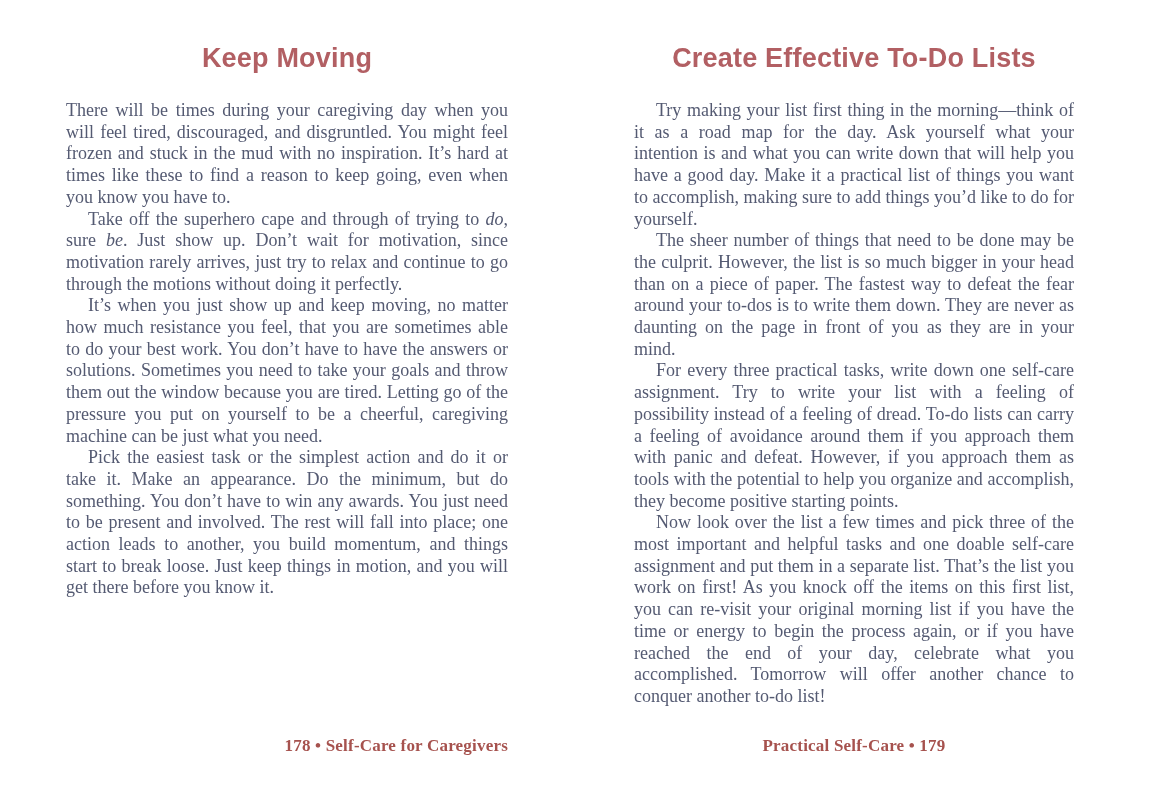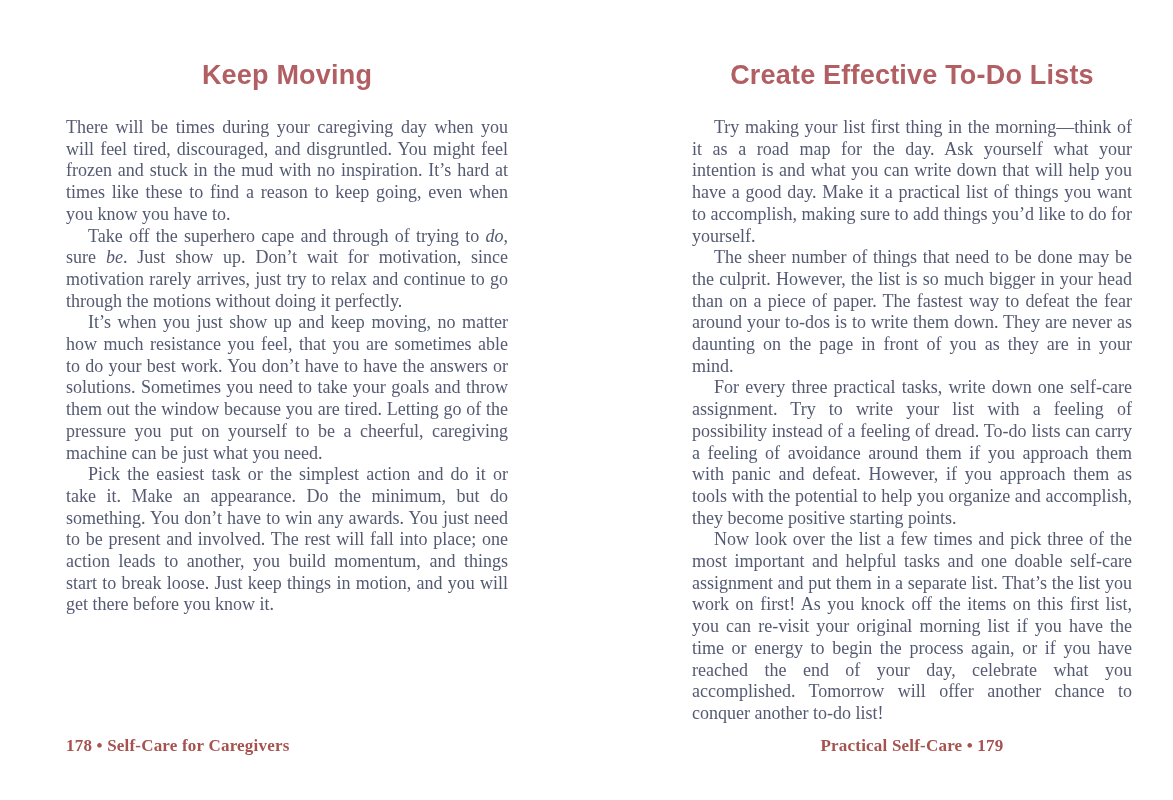--- a/index.html
+++ b/index.html
@@ -20,24 +20,24 @@
     width:1173px;height:800px;
     background:var(--page-bg);
   }
   .page-col{
     position:absolute;
     top:0;
     width:442px;
     height:800px;
   }
   .page-col.left{left:66px;}
-  .page-col.right{left:692px;width:440px;}
+  .page-col.right{left:634px;width:440px;}
   .chapter-title{
     margin:0;
-    padding-top:60px;
+    padding-top:43px;
     text-align:center;
     font-family:"Liberation Sans", sans-serif;
     font-weight:bold;
     font-size:27px;
     line-height:30px;
     letter-spacing:0.2px;
     color:var(--heading-color);
   }
   .page-body{
     margin-top:27px;
@@ -61,21 +61,21 @@
   .page-footer{
     position:absolute;
     top:736px;
     width:100%;
     font-family:"Liberation Serif", serif;
     font-weight:bold;
     font-size:17px;
     color:var(--footer-color);
     letter-spacing:0.2px;
   }
-  .page-col.left .page-footer{text-align:left;}
+  .page-col.left .page-footer{text-align:right;}
   .page-col.right .page-footer{text-align:center;}
 </style>
 </head>
 <body>
 
 <div class="spread">
 
   <div class="page-col left">
     <h1 class="chapter-title">Keep Moving</h1>
     <div class="page-body">

